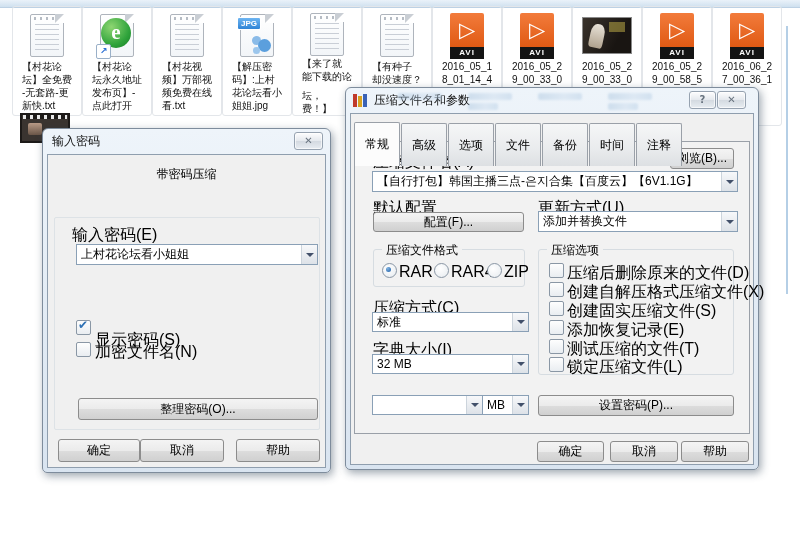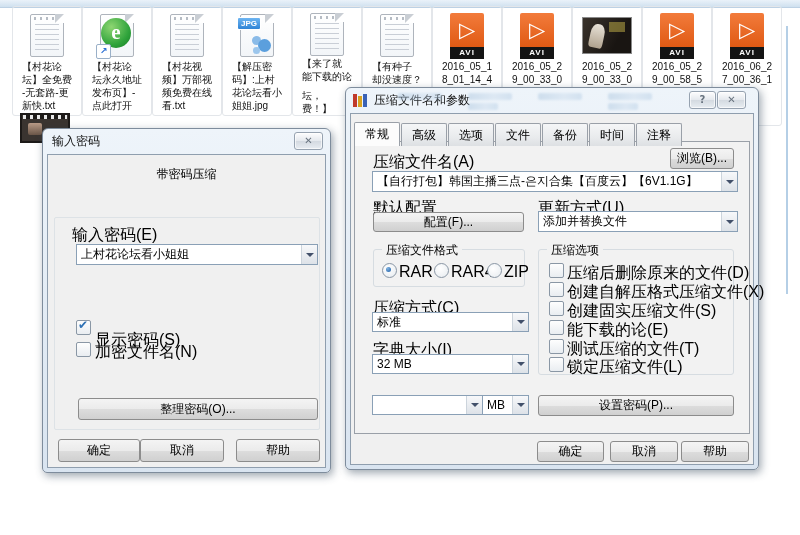--- a/index.html
+++ b/index.html
@@ -89,21 +89,21 @@
   .grp{position:absolute;border:1px solid #d6dce1;border-radius:3px;}
   .legend{position:absolute;top:-8px;left:8px;background:#f2f2f2;padding:0 4px;font-size:12px;white-space:nowrap;}
   .cb{position:absolute;width:13px;height:13px;background:linear-gradient(#fefefe,#e9edf1);
        border:1px solid #8a97a5;border-radius:2px;}
   .cb.checked::after{content:"✔";position:absolute;left:1px;top:-3px;font-size:12px;color:#2f72b6;}
   .rd{position:absolute;width:13px;height:13px;border-radius:50%;border:1px solid #8a97a5;
        background:radial-gradient(circle at 40% 35%,#fff,#e6ebef);}
   .rd.sel::after{content:"";position:absolute;left:3px;top:3px;width:5px;height:5px;border-radius:50%;
        background:radial-gradient(circle at 35% 30%,#7fb2e0,#1f5fa8);}
   .tabs{position:absolute;left:3px;top:9px;display:flex;z-index:2;}
-  .tab{height:18px;line-height:18px;padding:2px 10px;font-size:12px;margin-right:1px;
+  .tab{height:18px;line-height:18px;padding:12px 10px;font-size:12px;margin-right:1px;
        background:linear-gradient(#f5f6f7,#e9ebed 60%,#dde0e3);border:1px solid #9aa0a8;
        border-bottom:none;border-radius:2px 2px 0 0;}
   .tab.active{background:#fcfcfc;height:19px;margin-top:-1px;}
   .tabpanel{position:absolute;left:3px;top:27px;width:394px;height:291px;background:#f2f2f2;
        border:1px solid #9aa0a8;}
   .pwbox{position:absolute;border:1px solid #dde2e6;border-radius:2px;}
   .heading{position:absolute;width:100%;text-align:center;font-size:12px;}
 </style>
 </head>
 <body>
@@ -340,21 +340,21 @@
       </div>
       <div class="grp" style="left:183px;top:107px;width:194px;height:124px">
         <span class="legend">压缩选项</span>
         <span class="cb" style="left:10px;top:13px"></span>
         <span class="label" style="left:28px;top:13px">压缩后删除原来的文件(D)</span>
         <span class="cb" style="left:10px;top:32px"></span>
         <span class="label" style="left:28px;top:32px">创建自解压格式压缩文件(X)</span>
         <span class="cb" style="left:10px;top:51px"></span>
         <span class="label" style="left:28px;top:51px">创建固实压缩文件(S)</span>
         <span class="cb" style="left:10px;top:70px"></span>
-        <span class="label" style="left:28px;top:70px">能下载的论(E)</span>
+        <span class="label" style="left:28px;top:70px">添加恢复记录(E)</span>
         <span class="cb" style="left:10px;top:89px"></span>
         <span class="label" style="left:28px;top:89px">测试压缩的文件(T)</span>
         <span class="cb" style="left:10px;top:107px"></span>
         <span class="label" style="left:28px;top:107px">锁定压缩文件(L)</span>
       </div>
       <div class="label" style="left:18px;top:156px">压缩方式(C)</div>
       <div class="combo" style="left:17px;top:170px;width:151px;height:18px">
         <span>标准</span>
           <span class="arr"></span>
       </div>

